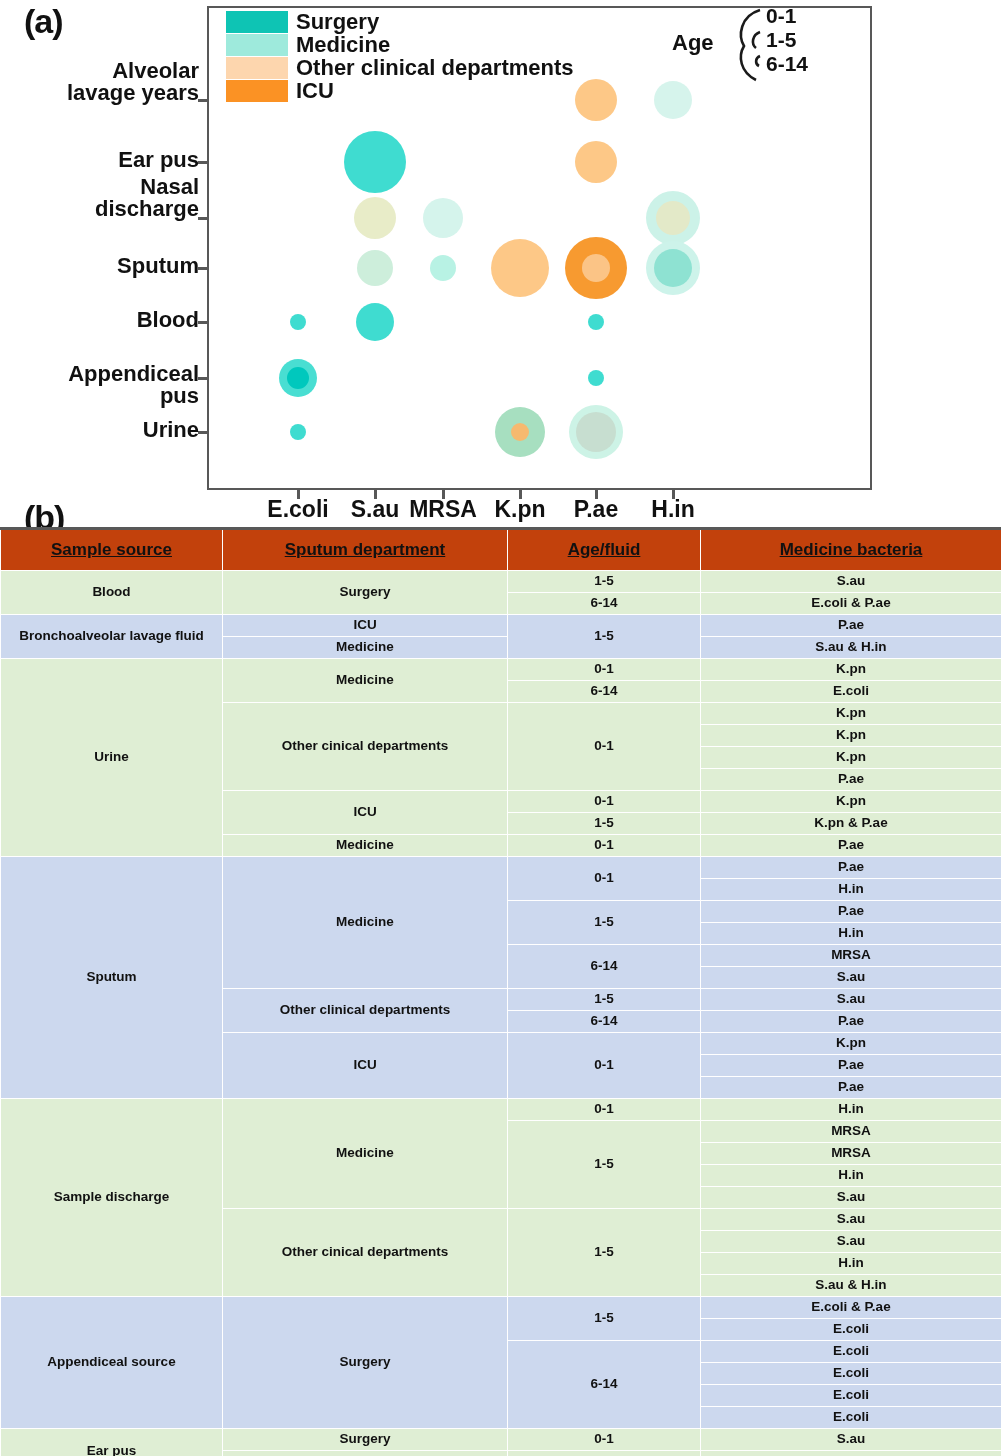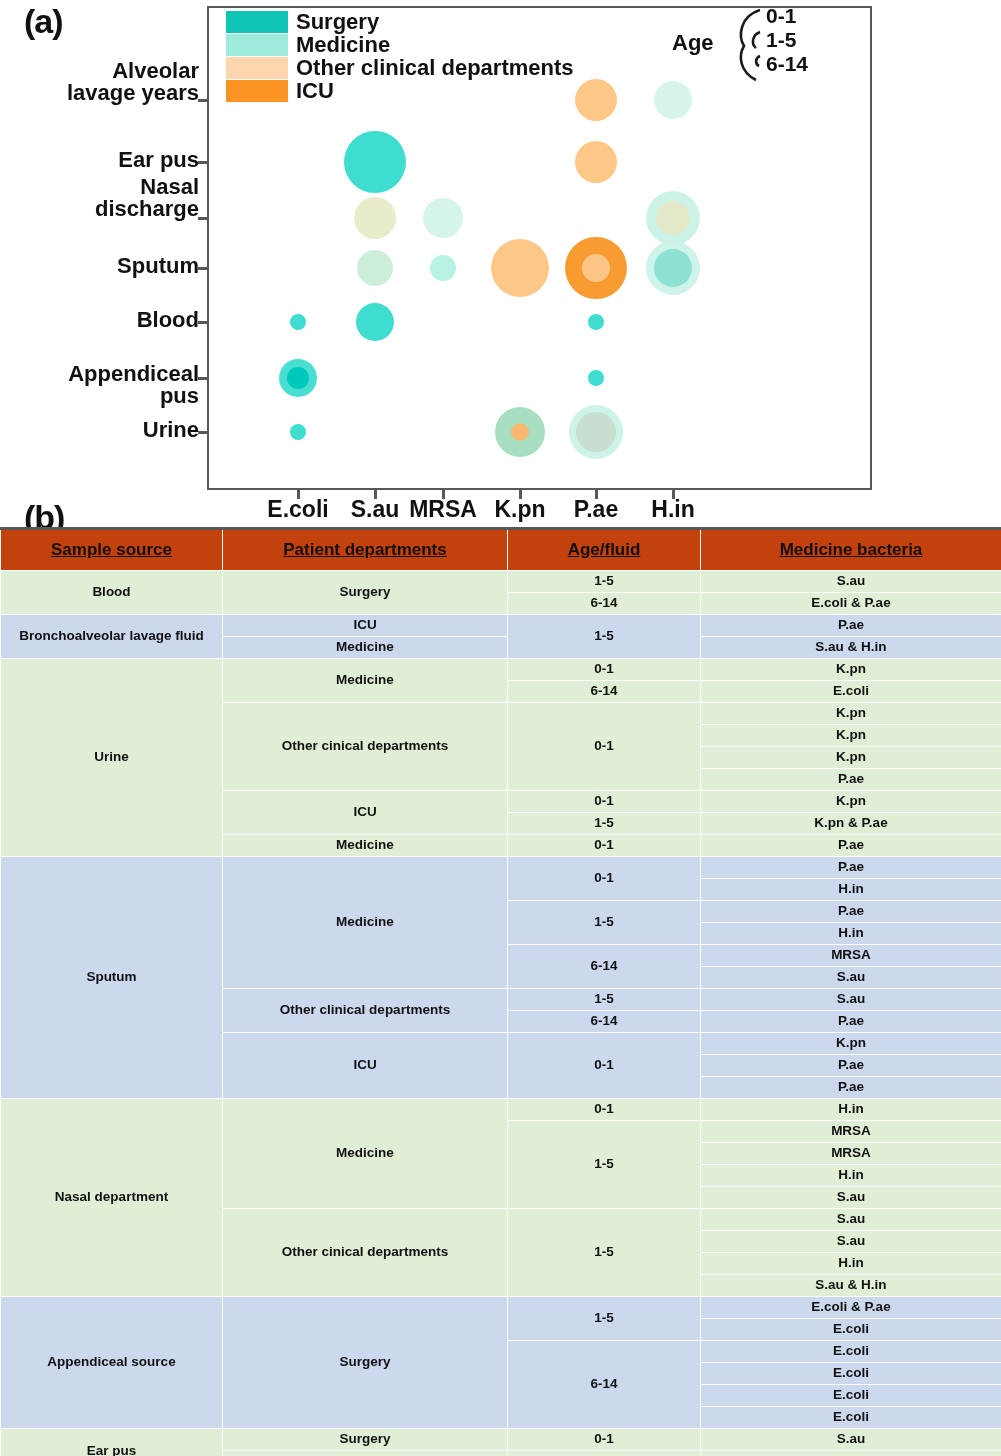--- a/index.html
+++ b/index.html
@@ -174,21 +174,21 @@
 <table id="tbl">
   <colgroup>
       <col class="c1">
       <col class="c2">
       <col class="c3">
       <col class="c4">
     </colgroup>
   <thead>
       <tr>
     <th>Sample source</th>
-    <th>Patient departments</th>
+    <th>Sputum department</th>
     <th>Age/fluid</th>
     <th>Medicine bacteria</th>
   </tr>
     </thead>
   <tbody id="tbody">
       <tr class="g">
         <td rowspan="2" class="grn">Blood</td>
         <td rowspan="2" class="grn">Surgery</td>
         <td rowspan="1" class="grn">1-5</td>
         <td class="grn">S.au</td>
@@ -282,21 +282,21 @@
         <td rowspan="3" class="blu">0-1</td>
         <td class="blu">K.pn</td>
       </tr>
       <tr class="b">
         <td class="blu">P.ae</td>
       </tr>
       <tr class="b">
         <td class="blu">P.ae</td>
       </tr>
       <tr class="g">
-        <td rowspan="9" class="grn">Nasal department</td>
+        <td rowspan="9" class="grn">Sample discharge</td>
         <td rowspan="5" class="grn">Medicine</td>
         <td rowspan="1" class="grn">0-1</td>
         <td class="grn">H.in</td>
       </tr>
       <tr class="g">
         <td rowspan="4" class="grn">1-5</td>
         <td class="grn">MRSA</td>
       </tr>
       <tr class="g">
         <td class="grn">MRSA</td>

